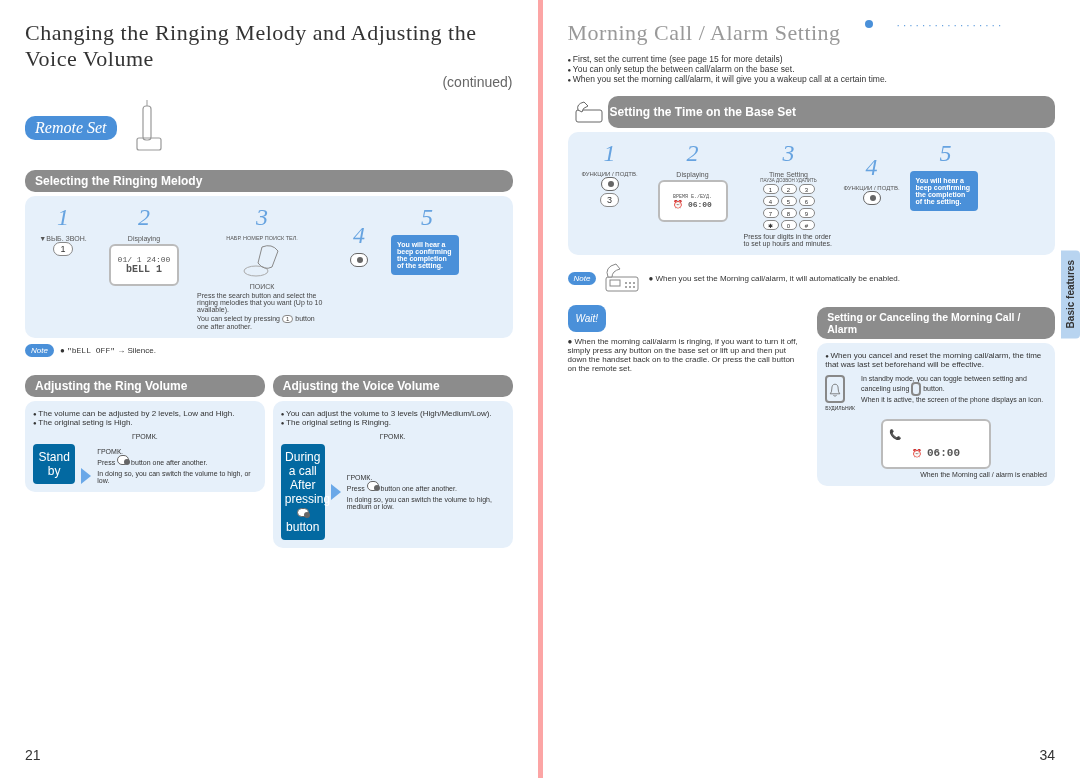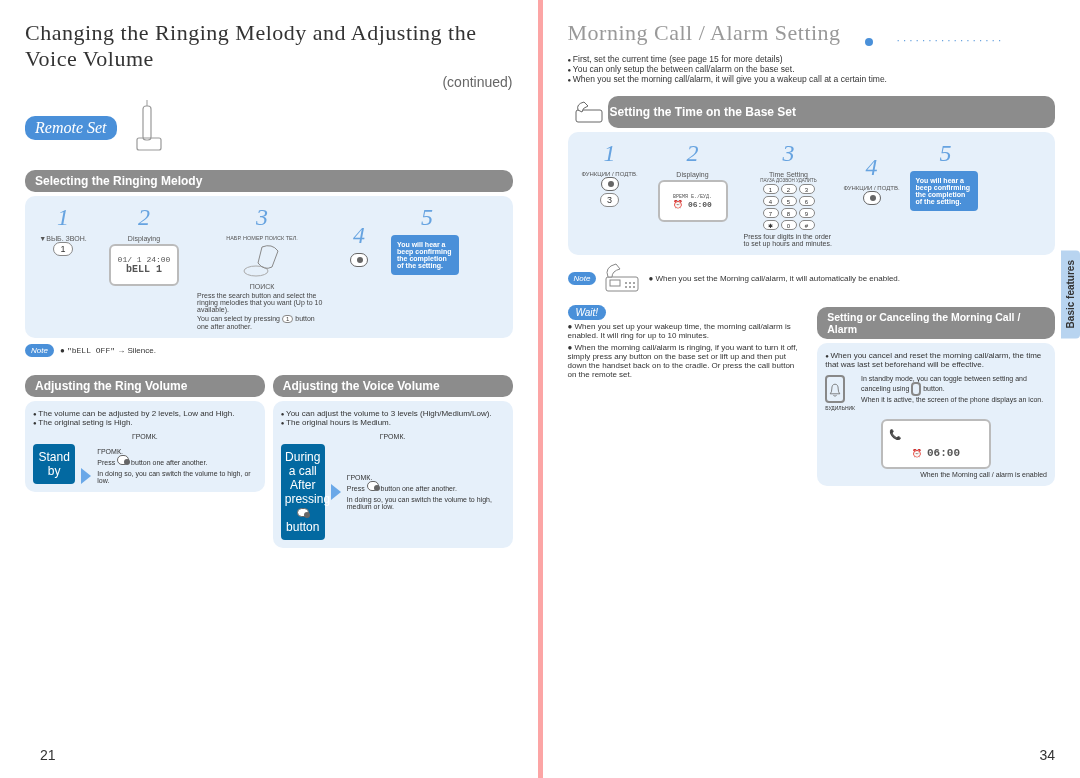--- a/index.html
+++ b/index.html
@@ -37,28 +37,28 @@
   .info-panel { flex:1; background: #e6f0fa; border-radius: 10px; padding: 8px; font-size: 8px; }
   .info-panel ul { list-style: none; }
   .info-panel li::before { content: '● '; font-size: 6px; }
   .standby-box, .during-box { background: #0369a1; color:#fff; font-size:12px; padding:6px 4px; border-radius:4px; text-align:center; width:44px; }
   .arrow-r { width:0;height:0;border-top:8px solid transparent;border-bottom:8px solid transparent;border-left:10px solid #6aa8e8; display:inline-block; vertical-align:middle; }
   .timer-box { width: 20px; height: 28px; border: 2px solid #888; border-radius: 4px; position: relative; }
   .intro-list { list-style: none; font-size: 8.5px; margin: 8px 0 12px; }
   .intro-list li::before { content: '● '; font-size: 6px; }
   .side-tab { position: absolute; right: 0; top: 250px; writing-mode: vertical-rl; transform: rotate(180deg); background: #b8d4f0; padding: 10px 4px; font-size: 10px; font-weight: bold; border-radius: 4px 0 0 4px; }
   .pagenum { position: absolute; bottom: 15px; font-size: 14px; }
-  .pagenum-left { left: 40px; }
+  .pagenum-left { left: 25px; }
   .pagenum-right { right: 25px; }
   .keypad { display:grid; grid-template-columns: repeat(3, 16px); gap:2px; justify-content:center; }
   .keypad span { border:1px solid #888; border-radius:6px; font-size:6px; text-align:center; line-height:10px; height:10px; background:#fff;}
   .dots { color:#4a90d9; letter-spacing:3px; font-size:10px; }
-  .title-row { display:flex; align-items:flex-end; gap:24px; }
+  .title-row { display:flex; align-items:flex-start; gap:24px; }
   .blue-dot { width:8px; height:8px; background:#4a90d9; border-radius:50%; }
-  .wait-badge { background:#4a90d9; color:#fff; font-style:italic; font-size:10px; padding:2px 8px; border-radius:8px; display:inline-block; margin:6px 0 2px;}
+  .wait-badge { background:#4a90d9; color:#fff; font-style:italic; font-size:10px; padding:8px 8px; border-radius:8px; display:inline-block; margin:6px 0 2px;}
   .flex-row { display:flex; align-items:center; gap:6px; }
   .btn-icon { width:18px;height:14px;border:1.5px solid #666;border-radius:8px;display:inline-block;position:relative;background:#fff; }
   .btn-icon::after { content:''; position:absolute; width:6px;height:6px;background:#666;border-radius:50%;top:3px;left:6px; }
   .hand-svg { width:40px; height:40px; }
   .note-phone { width:40px; height:34px; }
   .base-phone-icon { width:30px; height:24px; }
 </style>
 </head>
 <body>
 
@@ -149,21 +149,21 @@
         </div>
       </div>
     </div>
     <div style="flex:1">
       <div class="section-bar">
           <span>Adjusting the Voice Volume</span>
         </div>
       <div class="info-panel">
         <ul>
           <li>You can adjust the volume to 3 levels (High/Medium/Low).</li>
-          <li>The original hours is Medium.</li>
+          <li>The original seting is Ringing.</li>
         </ul>
         <div style="text-align:center;font-size:7px;margin-top:6px">ГРОМК.</div>
         <div class="flex-row" style="margin-top:4px;align-items:center">
           <div class="during-box">
             <span>During a call After pressing</span><br>
             <span class="btn-icon" style="width:12px;height:9px;background:#fff"></span>
             <span>button</span>
           </div>
           <span class="arrow-r"></span>
           <div style="font-size:7px">
@@ -262,21 +262,20 @@
         <circle cx="32" cy="26" r="1" fill="#888"></circle>
       <path d="M6 16 Q2 6 14 3 L18 8 Q10 10 10 16 Z" fill="#fff" stroke="#888"></path>
     </svg>
     <span style="font-size:8px">● <span>When you set the Morning call/alarm, it will automatically be enabled.</span></span>
   </div>
 
   <div class="two-col" style="gap:12px">
     <div style="flex:1">
       <span class="wait-badge">Wait!</span>
       <ul style="list-style:none;font-size:8px;">
-        <li>● <span>When you set up your wakeup time, the morning call/alarm is enabled. It will ring for up to 10 minutes.</span></li>
         <li style="margin-top:3px">● <span>When the morning call/alarm is ringing, if you want to turn it off, simply press any button on the base set or lift up and then put down the handset back on to the cradle. Or press the call button on the remote set.</span></li>
       </ul>
     </div>
     <div style="flex:1">
       <div class="section-bar" style="font-size:10.5px">
           <span>Setting or Canceling the Morning Call / Alarm</span>
         </div>
       <div class="info-panel">
         <ul>
             <li>When you cancel and reset the morning call/alarm, the time that was last set beforehand will be effective.</li>

